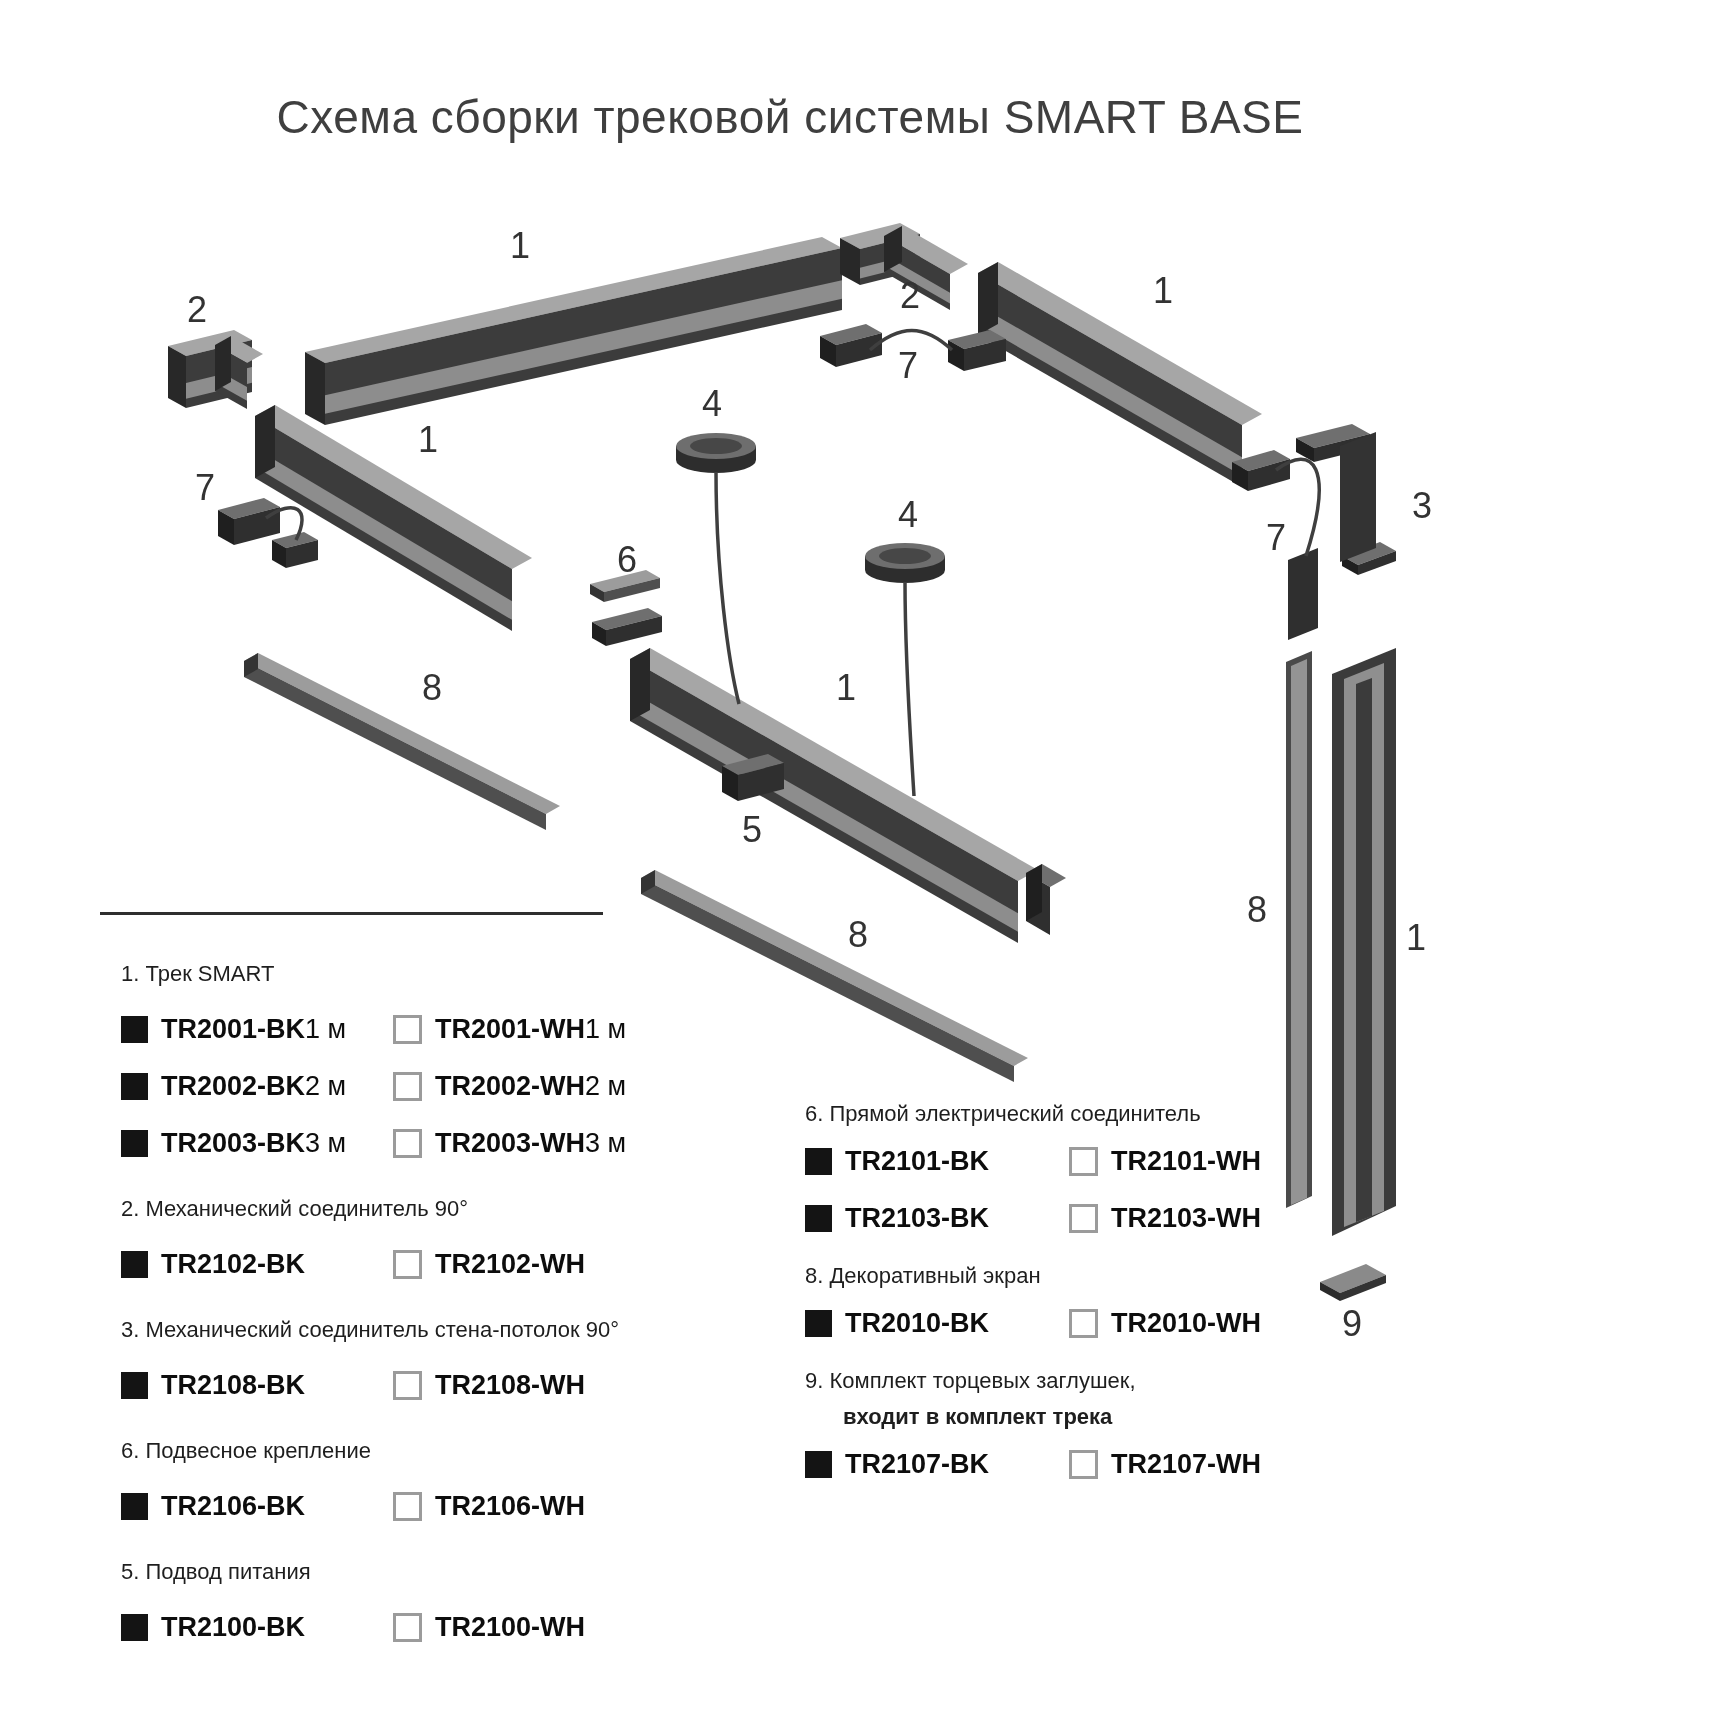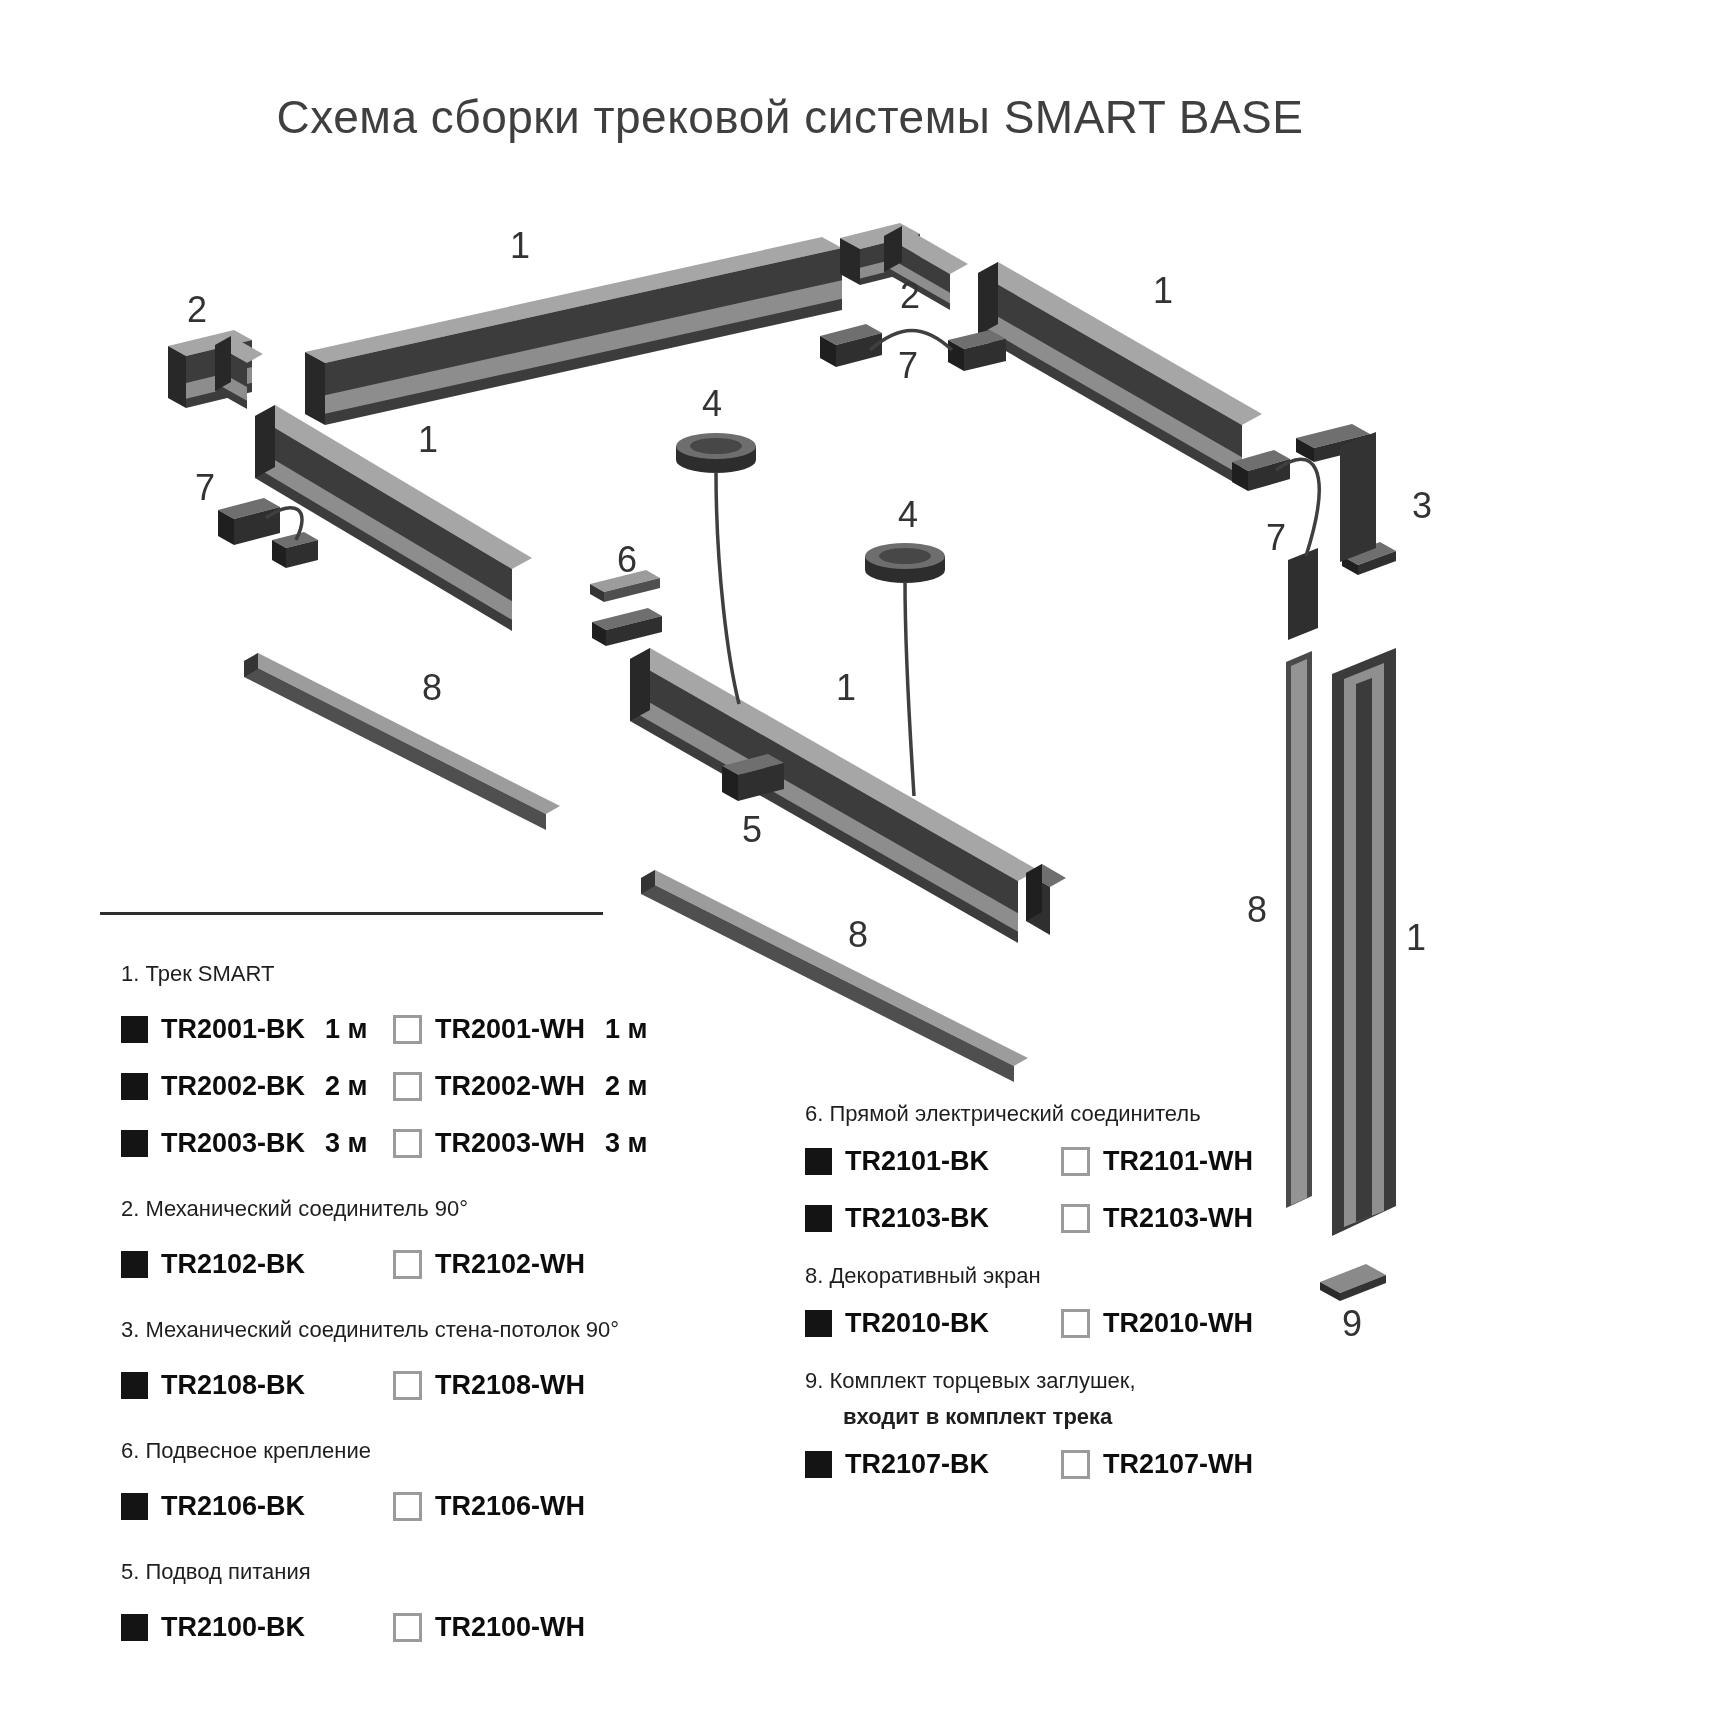--- a/index.html
+++ b/index.html
@@ -14,28 +14,28 @@
   .legend{position:absolute;color:#111;}
   #legend-left{left:121px;top:958px;width:640px;}
   #legend-right{left:795px;top:1098px;width:480px;margin-left:10px;}
   .lg-sec{margin-bottom:34px;}
   .lg-title{font-size:22px;color:#1e1e1e;white-space:nowrap;margin-bottom:24px;line-height:32px;}
   .lg-title.cont{margin-top:-18px;padding-left:38px;font-weight:bold;}
   .lg-row{display:grid;grid-template-columns:272px auto;margin-bottom:26px;align-items:center;}
   #legend-right .lg-row{grid-template-columns:256px auto;}
   #legend-right .lg-title{margin-bottom:16px;}
   #legend-right .lg-title.cont{margin-top:-12px;}
-  #legend-right .lg-row{margin-bottom:18px;}
+  #legend-right .lg-row{margin-bottom:18px;gap:8px;}
   #legend-right .lg-sec{margin-bottom:26px;}
   .part{display:flex;align-items:center;}
   .cb{flex:0 0 auto;margin-right:13px;}
   .cb.bk{width:27px;height:27px;background:#141414;}
   .cb.wh{width:23px;height:23px;background:#fff;border:3px solid #9b9b9b;}
   .code{font-weight:700;font-size:27px;color:#0d0d0d;white-space:nowrap;}
-  .size{font-weight:700;font-size:27px;color:#0d0d0d;margin-left:20px;white-space:nowrap;}
+  .size{font-weight:400;font-size:27px;color:#0d0d0d;white-space:nowrap;}
 </style>
 </head>
 <body>
 
 <div id="page">
 
   <div id="page-title">Схема сборки трековой системы SMART BASE</div>
 
   <svg id="iso-svg" viewBox="0 0 1720 1720">
     <g id="g-parts">

